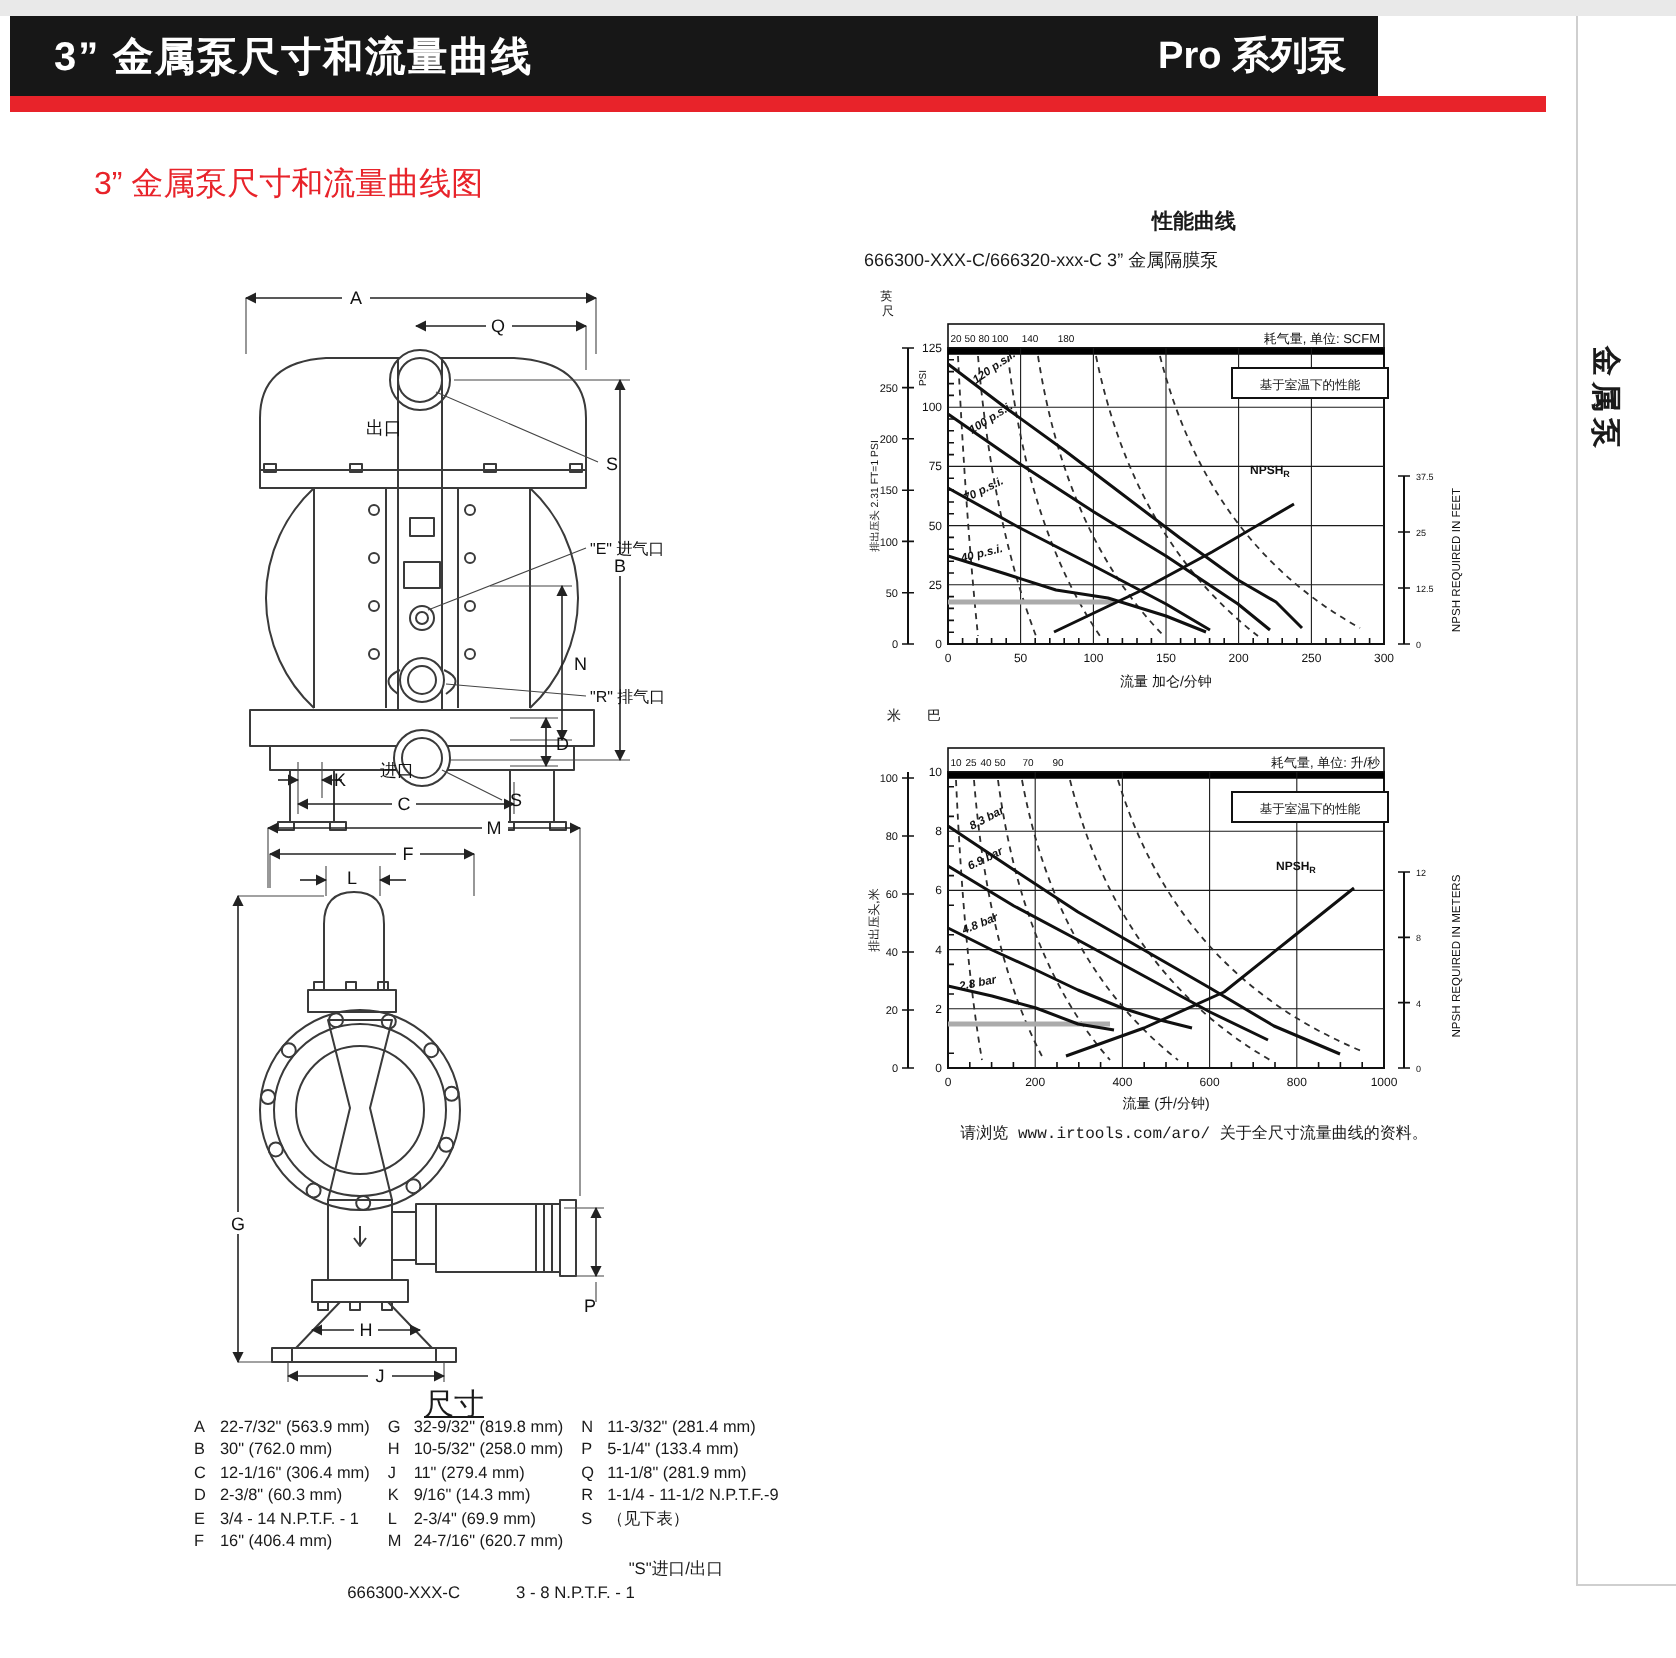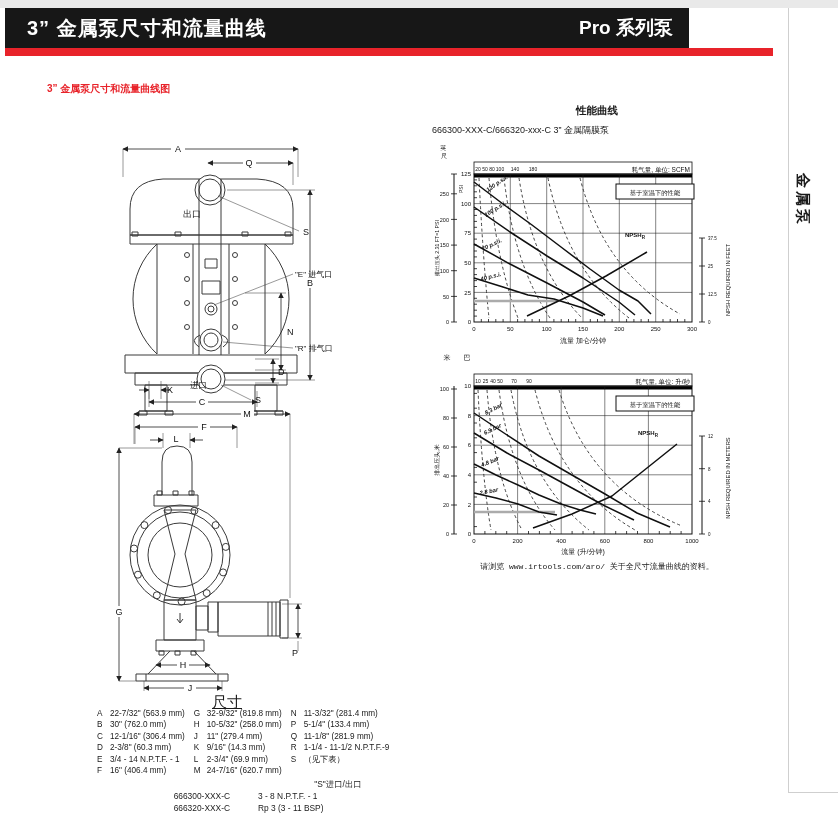--- a/index.html
+++ b/index.html
@@ -10,21 +10,21 @@
   #top-strip{left:0;top:0;width:838px;height:8px;background:#e9e9e9;}
   #header-bar{left:5px;top:8px;width:684px;height:40px;background:#171717;color:#fff;
               display:flex;align-items:center;justify-content:space-between;padding:0 16px 0 22px;box-sizing:border-box;}
   #header-bar .t1{font-size:20px;font-weight:bold;letter-spacing:1px;}
   #header-bar .t2{font-size:19px;font-weight:bold;}
   #red-bar{left:5px;top:48px;width:768px;height:8px;background:#e8232a;}
   #side-divider{left:788px;top:8px;width:1px;height:784px;background:#cfcfcf;}
   #side-divider-b{left:788px;top:792px;width:50px;height:1px;background:#cfcfcf;}
   #sidebar-label{left:812px;top:173px;transform:rotate(90deg);transform-origin:0 0;
                  font-size:15px;font-weight:bold;letter-spacing:3px;white-space:nowrap;}
-  #section-heading{left:47px;top:82px;color:#e8232a;font-weight:bold;font-size:10px;}
+  #section-heading{left:47px;top:82px;color:#e8232a;font-weight:normal;font-size:16px;}
   
   #perf-title{left:432px;top:104px;width:330px;text-align:center;font-size:10.5px;font-weight:bold;}
   #perf-subtitle{left:432px;top:124px;width:330px;text-align:left;font-size:9px;}
   #chart-footnote{left:432px;top:561px;width:330px;text-align:center;font-size:8px;font-family:Liberation Mono, monospace;}
   
   svg text{fill:#111;}
   .ax{stroke:#111;stroke-width:1;fill:none;}
   .axt{stroke:#111;stroke-width:.8;fill:none;}
   .grid{stroke:#1b1b1b;stroke-width:.55;fill:none;}
   .cv{stroke:#101010;stroke-width:1.5;fill:none;stroke-linejoin:round;}
@@ -470,17 +470,13 @@
 
 <div class="abs" id="s-table">
   <div class="srow">
     <span></span>
       <span class="hdr">"S"进口/出口</span>
   </div>
   <div class="srow">
     <span class="m"><span>6663</span><span class="u">00</span><span>-XXX-C</span></span>
     <span>3 - 8 N.P.T.F. - 1</span>
   </div>
-  <div class="srow">
-    <span class="m"><span>6663</span><span class="u">20</span><span>-XXX-C</span></span>
-    <span>Rp 3 (3 - 11 BSP)</span>
-  </div>
 </div>
 
 </body></html>

